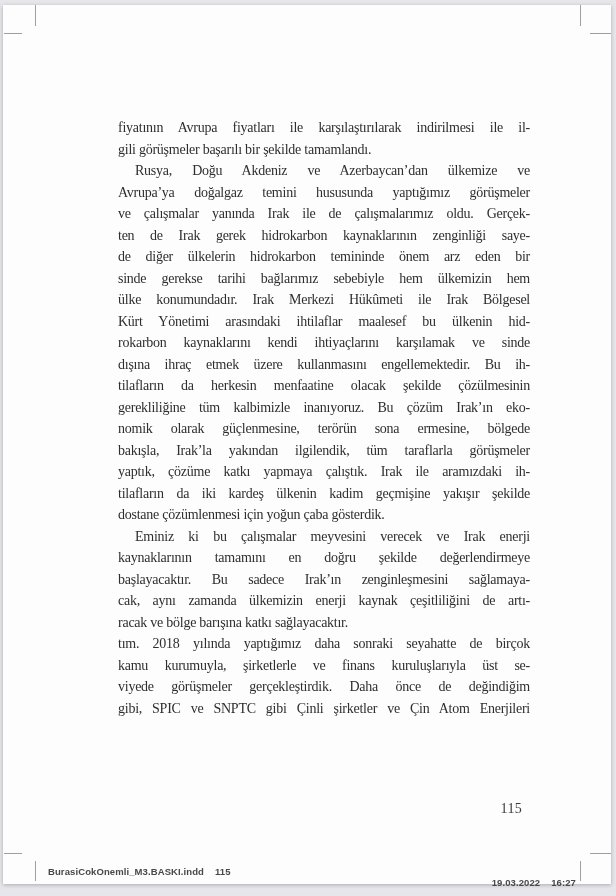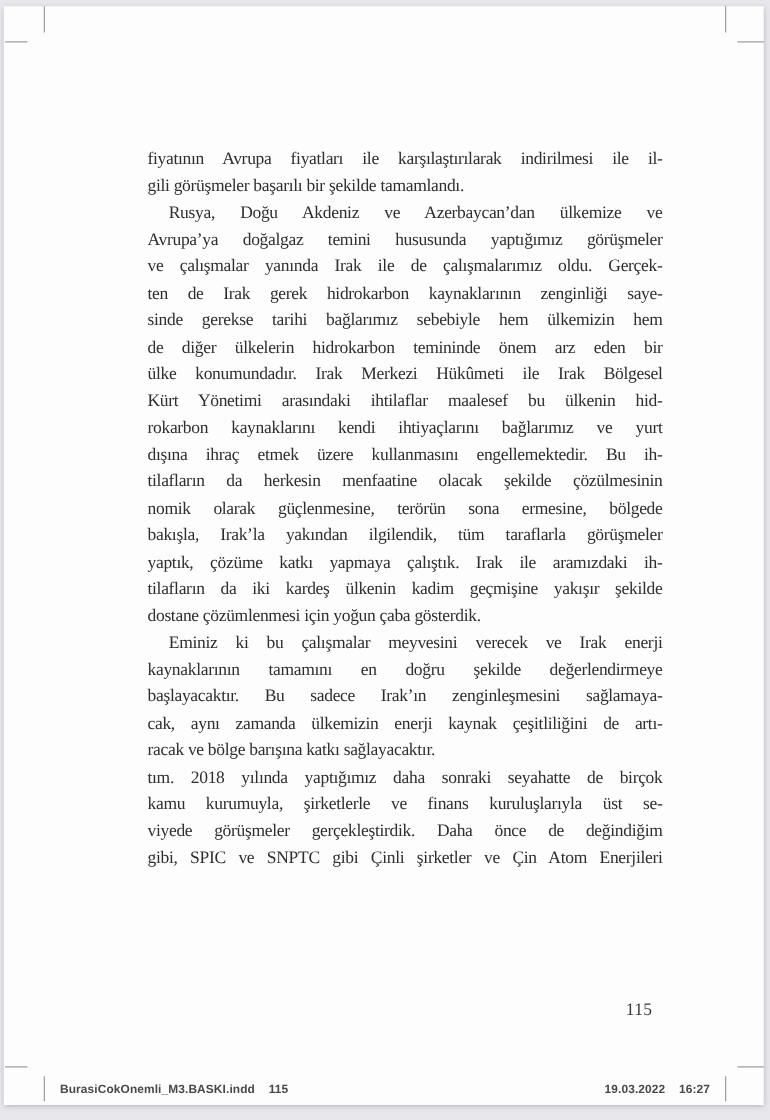--- a/index.html
+++ b/index.html
@@ -33,21 +33,21 @@
   .folio{
     position:absolute;left:118px;top:801px;width:404px;
     text-align:right;font-size:14px;color:#39393c;letter-spacing:.3px;
   }
   .slug{
     position:absolute;top:866px;
     font-family:"Liberation Sans","DejaVu Sans",sans-serif;
     font-size:9.5px;color:var(--slug-color);letter-spacing:.1px;font-weight:bold;
   }
   .slug-left{left:48px;}
-  .slug-right{right:48px;}
+  .slug-right{right:40px;margin-top:11px;}
   .slug .gap{display:inline-block;width:11px;}
 </style>
 </head>
 <body>
 
 <div class="stage">
 
   <div class="page"></div>
 
   <div class="crop" style="left:35px;top:5px;width:1px;height:21px"></div>
@@ -62,27 +62,28 @@
   <div id="body-text">
       <div class="para">
         <div class="tline">fiyatının Avrupa fiyatları ile karşılaştırılarak indirilmesi ile il-</div>
         <div class="tline lastline">gili görüşmeler başarılı bir şekilde tamamlandı.</div>
       </div>
       <div class="para">
         <div class="tline indent">Rusya, Doğu Akdeniz ve Azerbaycan’dan ülkemize ve</div>
         <div class="tline">Avrupa’ya doğalgaz temini hususunda yaptığımız görüşmeler</div>
         <div class="tline">ve çalışmalar yanında Irak ile de çalışmalarımız oldu. Gerçek-</div>
         <div class="tline">ten de Irak gerek hidrokarbon kaynaklarının zenginliği saye-</div>
+        <div class="tline">de diğer ülkelerin hidrokarbon temininde önem arz eden bir</div>
         <div class="tline">sinde gerekse tarihi bağlarımız sebebiyle hem ülkemizin hem</div>
-        <div class="tline">de diğer ülkelerin hidrokarbon temininde önem arz eden bir</div>
         <div class="tline">ülke konumundadır. Irak Merkezi Hükûmeti ile Irak Bölgesel</div>
         <div class="tline">Kürt Yönetimi arasındaki ihtilaflar maalesef bu ülkenin hid-</div>
-        <div class="tline">rokarbon kaynaklarını kendi ihtiyaçlarını bağlarımız ve yurt</div>
+        <div class="tline">rokarbon kaynaklarını kendi ihtiyaçlarını karşılamak ve sinde</div>
         <div class="tline">dışına ihraç etmek üzere kullanmasını engellemektedir. Bu ih-</div>
         <div class="tline">tilafların da herkesin menfaatine olacak şekilde çözülmesinin</div>
+        <div class="tline">gerekliliğine tüm kalbimizle inanıyoruz. Bu çözüm Irak’ın eko-</div>
         <div class="tline">nomik olarak güçlenmesine, terörün sona ermesine, bölgede</div>
         <div class="tline">bakışla, Irak’la yakından ilgilendik, tüm taraflarla görüşmeler</div>
         <div class="tline">yaptık, çözüme katkı yapmaya çalıştık. Irak ile aramızdaki ih-</div>
         <div class="tline">tilafların da iki kardeş ülkenin kadim geçmişine yakışır şekilde</div>
         <div class="tline lastline">dostane çözümlenmesi için yoğun çaba gösterdik.</div>
       </div>
       <div class="para">
         <div class="tline indent">Eminiz ki bu çalışmalar meyvesini verecek ve Irak enerji</div>
         <div class="tline">kaynaklarının tamamını en doğru şekilde değerlendirmeye</div>
         <div class="tline">başlayacaktır. Bu sadece Irak’ın zenginleşmesini sağlamaya-</div>

